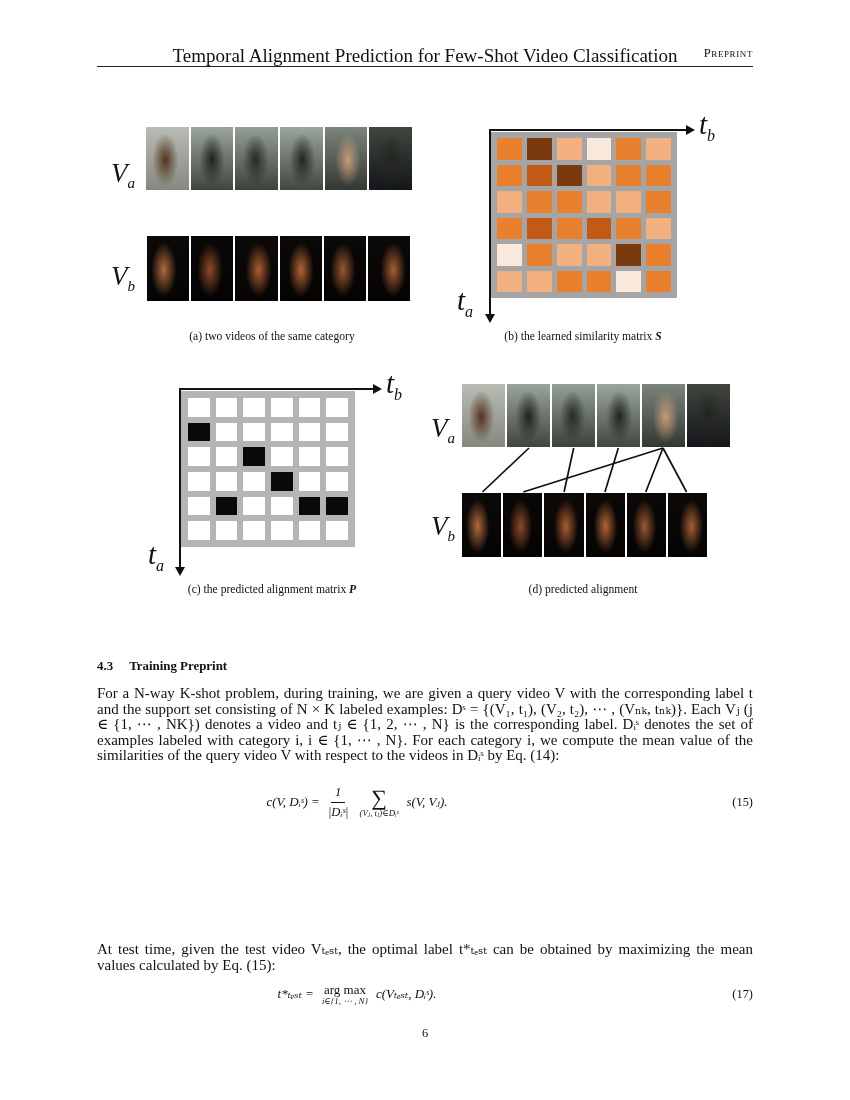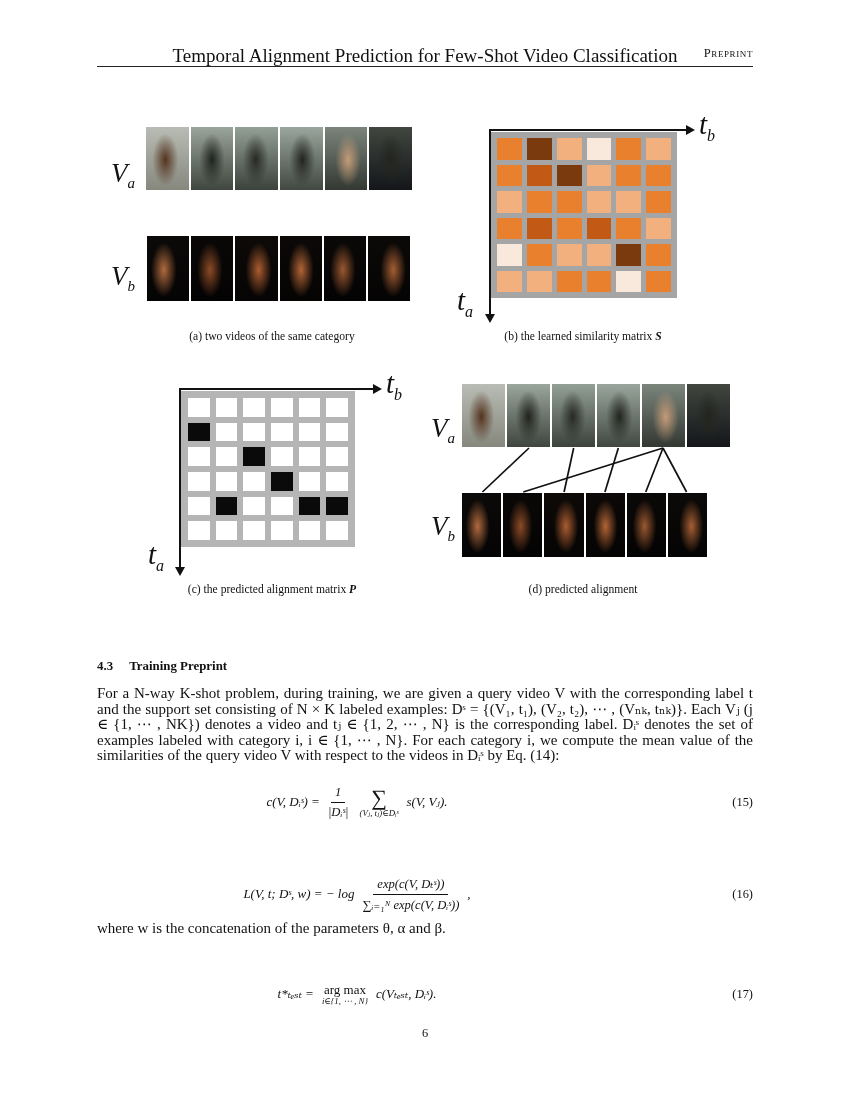--- a/index.html
+++ b/index.html
@@ -210,31 +210,22 @@
     </span>
     <span class="bigop">
       <span class="opsym">∑</span>
       <span class="opunder">(Vⱼ, tⱼ)∈Dᵢˢ</span>
     </span>
     <span>s(V, Vⱼ).</span>
     <span class="eqtag">(15)</span>
   </div>
 
 
-  <div class="eq" style="top:868px;height:52px;">
-    <span>L(V, t; Dˢ, w) = − log</span>
-    <span class="frac">
-      <span class="num">exp(c(V, Dₜˢ))</span>
-      <span class="den">∑ᵢ₌₁ᴺ exp(c(V, Dᵢˢ))</span>
-    </span>
-    <span>,</span>
-    <span class="eqtag">(16)</span>
-  </div>
-
-  <div class="para" style="top:921px;">where w is the concatenation of the parameters θ, α and β.</div>
+
+  <div class="para" style="top:942px;">At test time, given the test video Vₜₑₛₜ, the optimal label t*ₜₑₛₜ can be obtained by maximizing the mean values calculated by Eq. (15):</div>
 
   <div class="eq" style="top:974px;height:40px;">
     <span>t*ₜₑₛₜ =</span>
     <span class="bigop">
       <span class="roman">arg max</span>
       <span class="opunder">i∈{1, ⋯ , N}</span>
     </span>
     <span>c(Vₜₑₛₜ, Dᵢˢ).</span>
     <span class="eqtag">(17)</span>
   </div>

